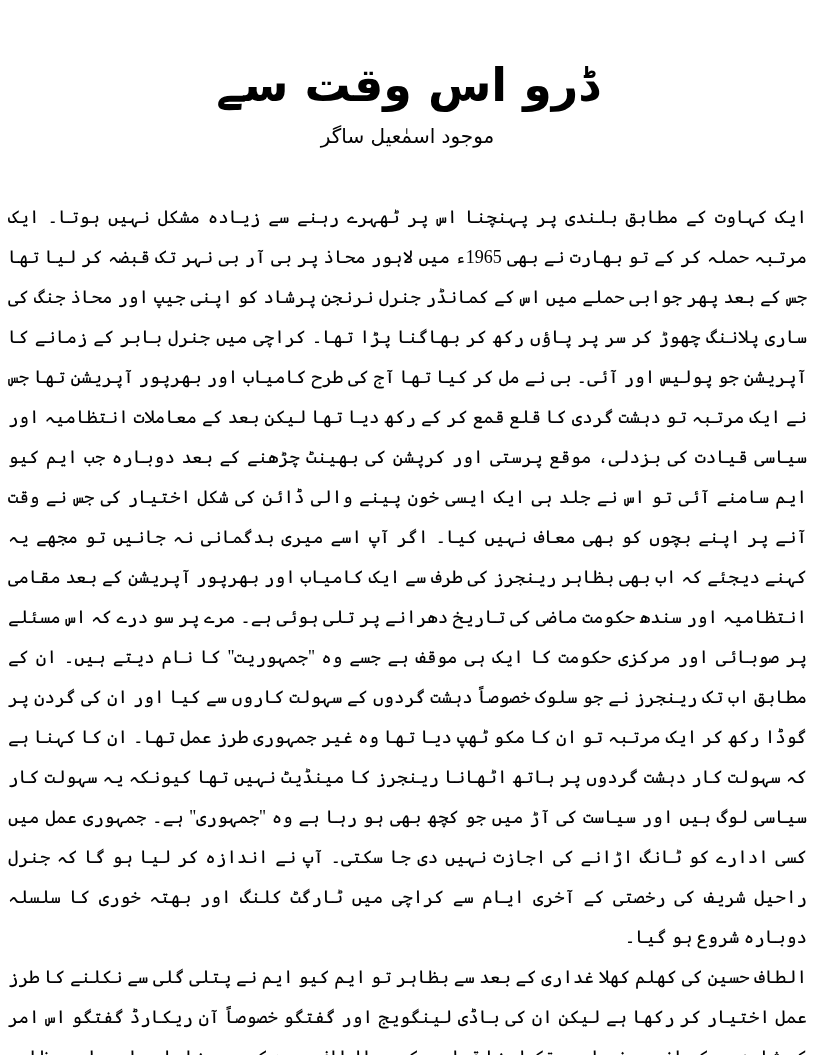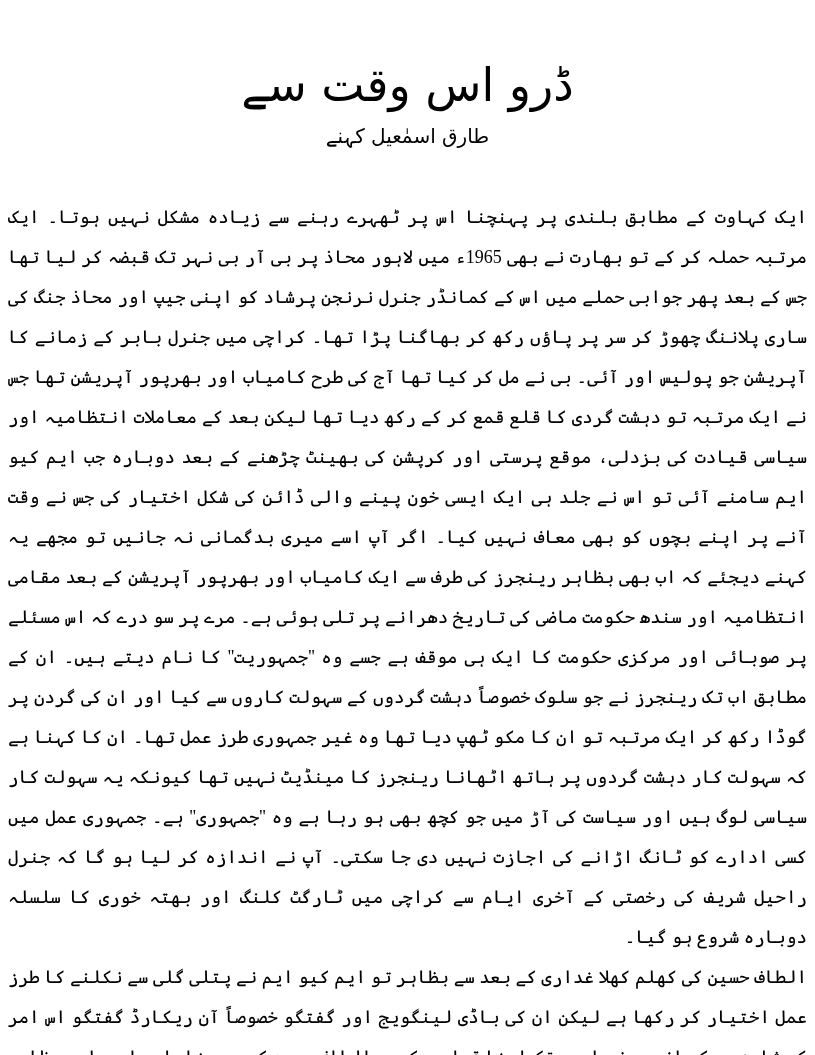--- a/index.html
+++ b/index.html
@@ -18,21 +18,21 @@
   }
   .doc-header {
     direction: rtl;
     text-align: center;
   }
   .doc-title {
     margin: 0;
     padding-top: 58px;
     font-size: 46px;
     line-height: 1.2;
-    font-weight: 400;
+    font-weight: 700;
     color: #000000;
     font-family: "DejaVu Sans", sans-serif;
   }
   .doc-author {
     margin: 10px 0 0 0;
     font-size: 20px;
     line-height: 1.3;
     font-weight: 400;
     color: #000000;
   }
@@ -52,20 +52,20 @@
     text-align: justify;
     font-family: Liberation Serif, serif;
   }
 </style>
 </head>
 <body>
 
 <div class="page">
   <div class="doc-header">
     <h1 class="doc-title" dir="rtl">ڈرو اس وقت سے</h1>
-    <div class="doc-author" dir="rtl">طارق اسمٰعیل کہنے</div>
+    <div class="doc-author" dir="rtl">موجود اسمٰعیل ساگر</div>
   </div>
 
   <div class="doc-body">
     <p dir="rtl">ایک کہاوت کے مطابق بلندی پر پہنچنا اس پر ٹھہرے رہنے سے زیادہ مشکل نہیں ہوتا۔ ایک مرتبہ حملہ کر کے تو بھارت نے بھی 1965ء میں لاہور محاذ پر بی آر بی نہر تک قبضہ کر لیا تھا جس کے بعد پھر جوابی حملے میں اس کے کمانڈر جنرل نرنجن پرشاد کو اپنی جیپ اور محاذ جنگ کی ساری پلاننگ چھوڑ کر سر پر پاؤں رکھ کر بھاگنا پڑا تھا۔ کراچی میں جنرل بابر کے زمانے کا آپریشن جو پولیس اور آئی۔ بی نے مل کر کیا تھا آج کی طرح کامیاب اور بھرپور آپریشن تھا جس نے ایک مرتبہ تو دہشت گردی کا قلع قمع کر کے رکھ دیا تھا لیکن بعد کے معاملات انتظامیہ اور سیاسی قیادت کی بزدلی، موقع پرستی اور کرپشن کی بھینٹ چڑھنے کے بعد دوبارہ جب ایم کیو ایم سامنے آئی تو اس نے جلد ہی ایک ایسی خون پینے والی ڈائن کی شکل اختیار کی جس نے وقت آنے پر اپنے بچوں کو بھی معاف نہیں کیا۔ اگر آپ اسے میری بدگمانی نہ جانیں تو مجھے یہ کہنے دیجئے کہ اب بھی بظاہر رینجرز کی طرف سے ایک کامیاب اور بھرپور آپریشن کے بعد مقامی انتظامیہ اور سندھ حکومت ماضی کی تاریخ دھرانے پر تلی ہوئی ہے۔ مرے پر سو درے کہ اس مسئلے پر صوبائی اور مرکزی حکومت کا ایک ہی موقف ہے جسے وہ ''جمہوریت'' کا نام دیتے ہیں۔ ان کے مطابق اب تک رینجرز نے جو سلوک خصوصاً دہشت گردوں کے سہولت کاروں سے کیا اور ان کی گردن پر گوڈا رکھ کر ایک مرتبہ تو ان کا مکو ٹھپ دیا تھا وہ غیر جمہوری طرز عمل تھا۔ ان کا کہنا ہے کہ سہولت کار دہشت گردوں پر ہاتھ اٹھانا رینجرز کا مینڈیٹ نہیں تھا کیونکہ یہ سہولت کار سیاسی لوگ ہیں اور سیاست کی آڑ میں جو کچھ بھی ہو رہا ہے وہ ''جمہوری'' ہے۔ جمہوری عمل میں کسی ادارے کو ٹانگ اڑانے کی اجازت نہیں دی جا سکتی۔ آپ نے اندازہ کر لیا ہو گا کہ جنرل راحیل شریف کی رخصتی کے آخری ایام سے کراچی میں ٹارگٹ کلنگ اور بھتہ خوری کا سلسلہ دوبارہ شروع ہو گیا۔</p>
     <p dir="rtl">الطاف حسین کی کھلم کھلا غداری کے بعد سے بظاہر تو ایم کیو ایم نے پتلی گلی سے نکلنے کا طرز عمل اختیار کر رکھا ہے لیکن ان کی باڈی لینگویج اور گفتگو خصوصاً آن ریکارڈ گفتگو اس امر کی شاہد ہے کہ انہوں نے ابھی تک اپنا قبلہ و کعبہ الطاف حسین کو ہی بنایا ہوا ہے اور بظاہر یہی دکھائی دے رہا ہے کہ زیر زمین ان کا دھندہ اسی جوش و خروش سے جاری و ساری ہے جس کا ثبوت انٹیلی جنس اداروں کی آج کے اخبارات میں شائع ہونے والی وہ رپورٹ ہے جس میں بتایا گیا ہے کہ ایم کیو ایم کے کراچی میں ایک سو چار خفیہ دفاتر متحرک اور اپنی سرگرمیوں میں مصروف ہیں۔ ظاہر ہے اگر ایجنسیوں کو ان دفاتر کا علم ہے اور وہ ان ''خفیہ دفاتر'' کے خلاف جہاں یقیناً خفیہ کارروائیاں ہی ہو رہی ہوں گی کچھ نہیں کر سکتیں تو یہ حکومت کا ہی فیصلہ ہو گا۔ یہ تو اللہ نے کراچی کے عوام کی حالت زار پر رحم کر لیا کہ بھتہ خوری میں کمی آنے سے فنڈز کا جو سیلاب کراچی سے بذریعہ دبئی لندن کی طرف بہہ رہا تھا اس کی روانی بہت شدت سے متاثر ہوئی ہے جس کی وجہ سے امریکہ، کینیڈا اور لندن میں موجود اس مافیا میں آپس میں لڑائی جھگڑا اور گروپ بندی شروع ہو چکی ہے اور معاملات کچھ ٹھنڈے پڑ گئے ہیں ورنہ تو اب تک بہت کچھ ہو چکا ہوتا۔</p>
   </div>
 </div>
 
 </body></html>

